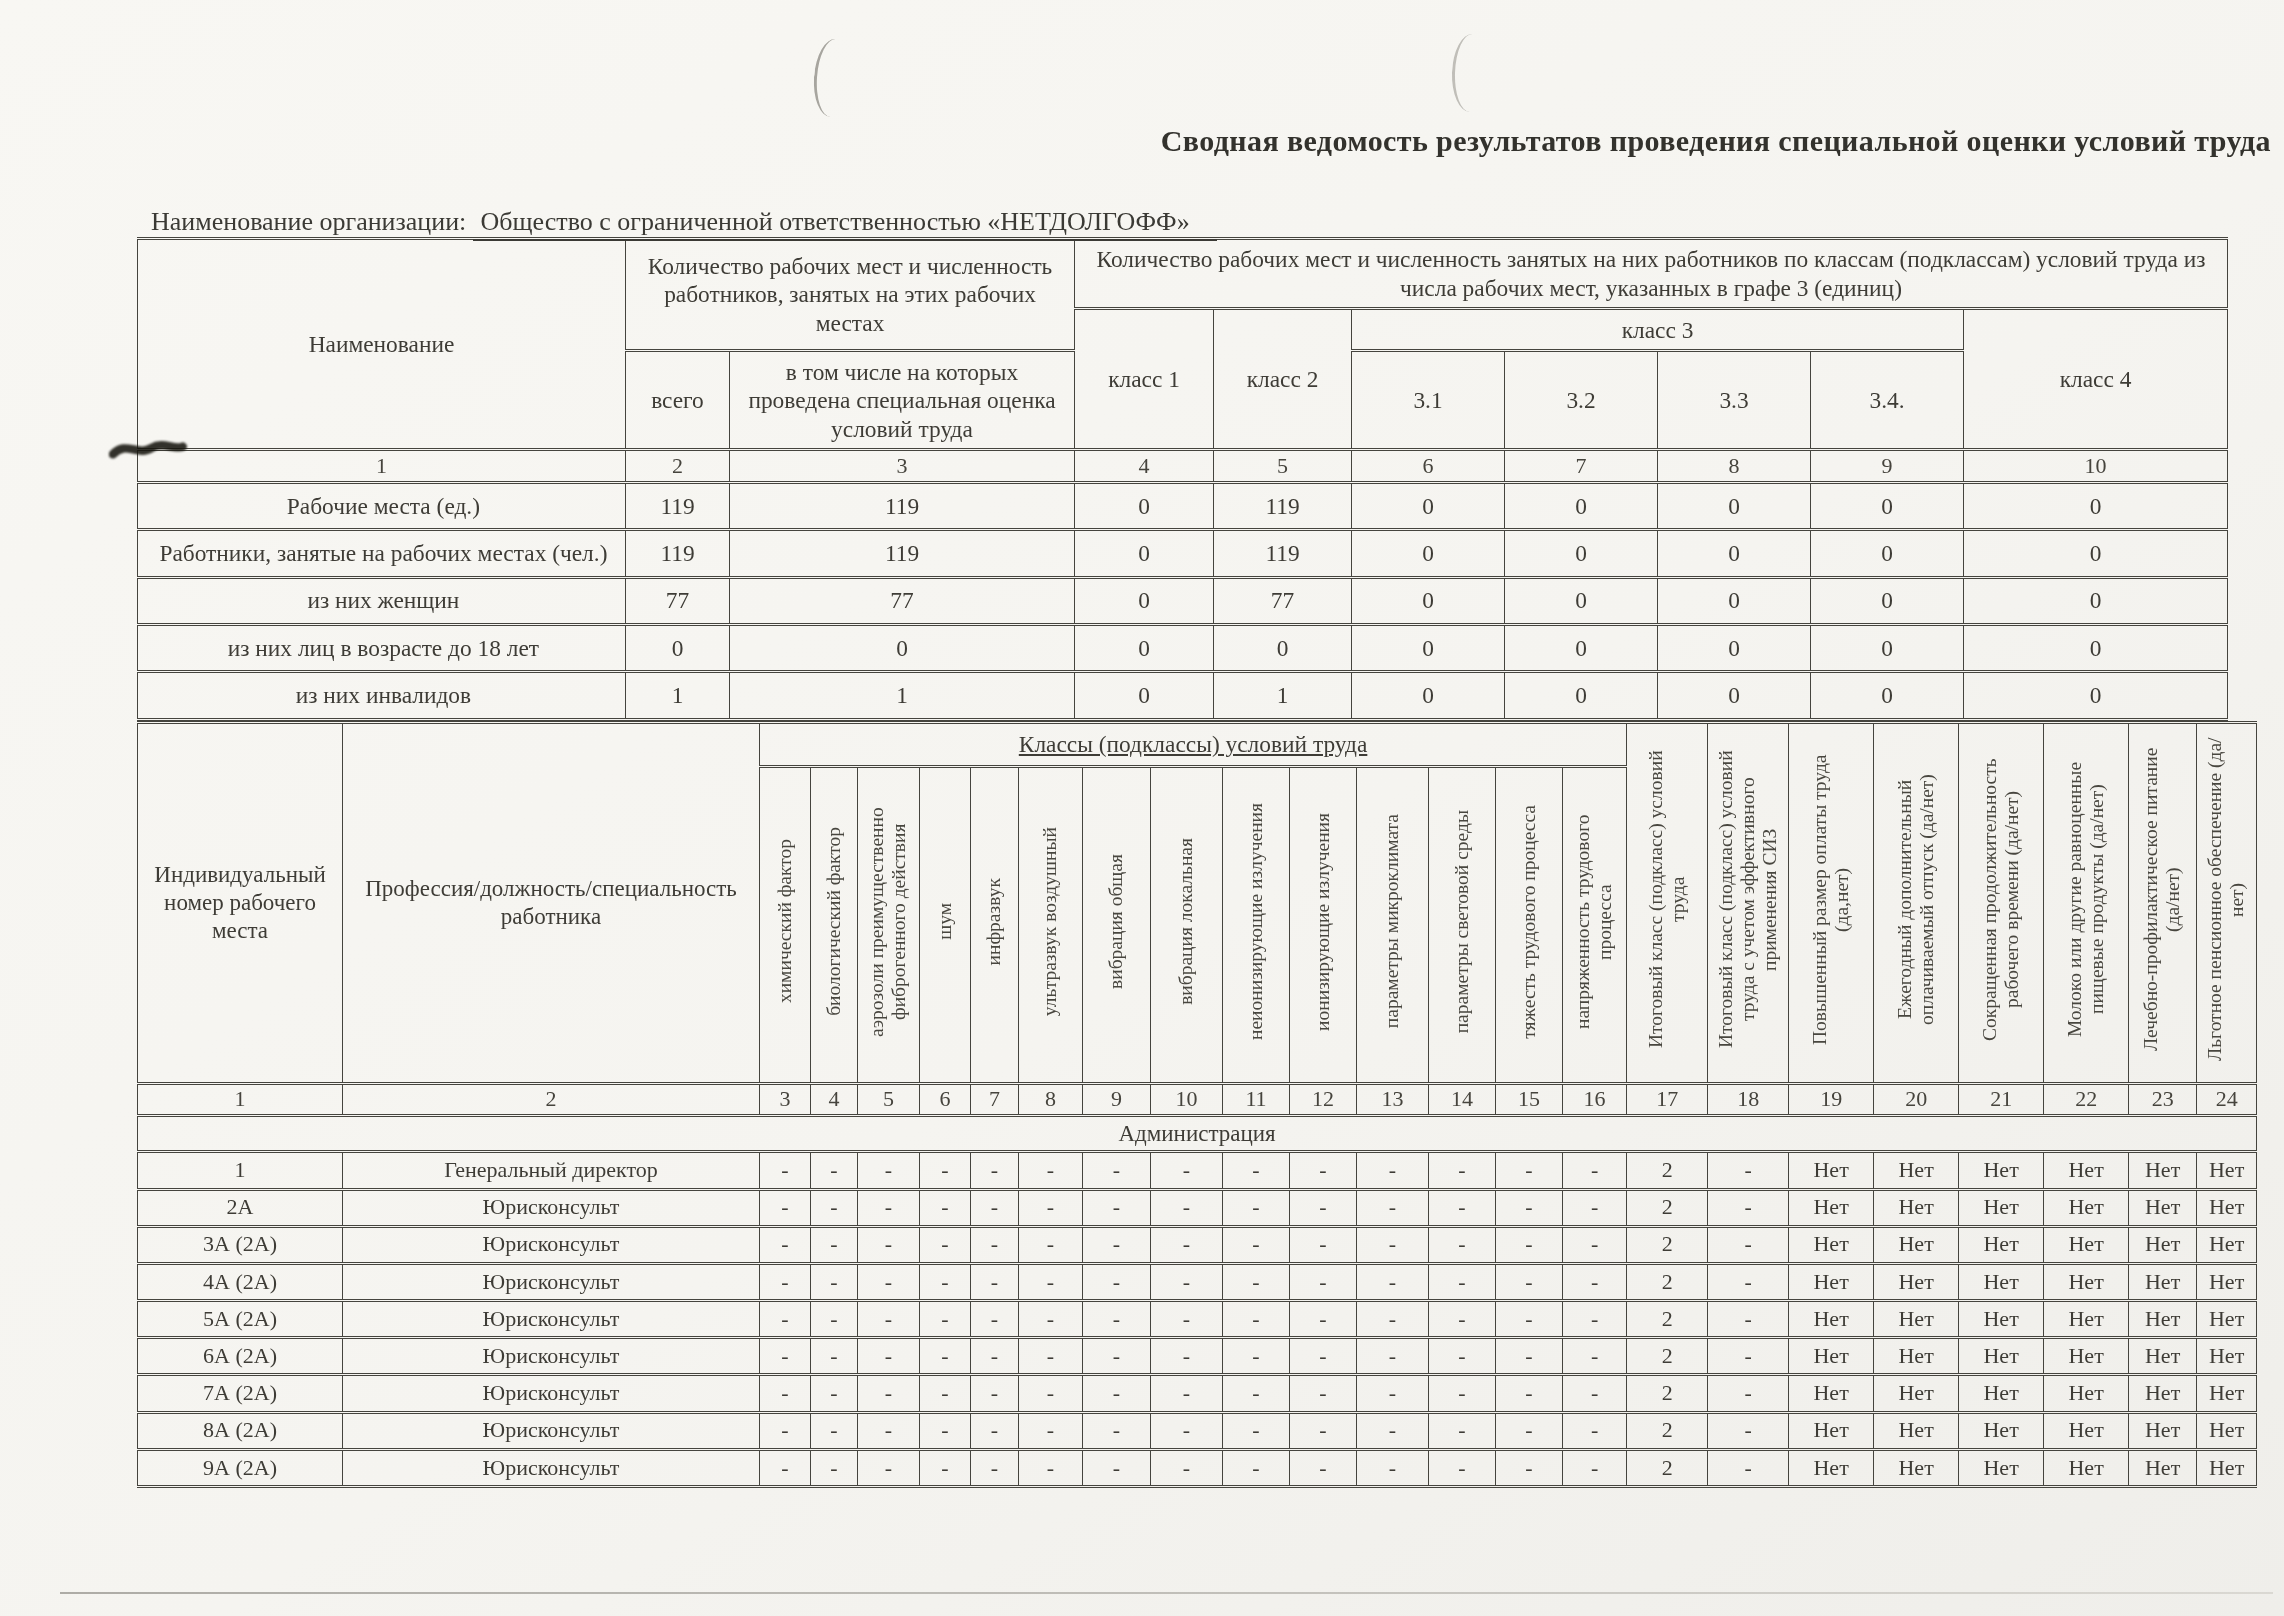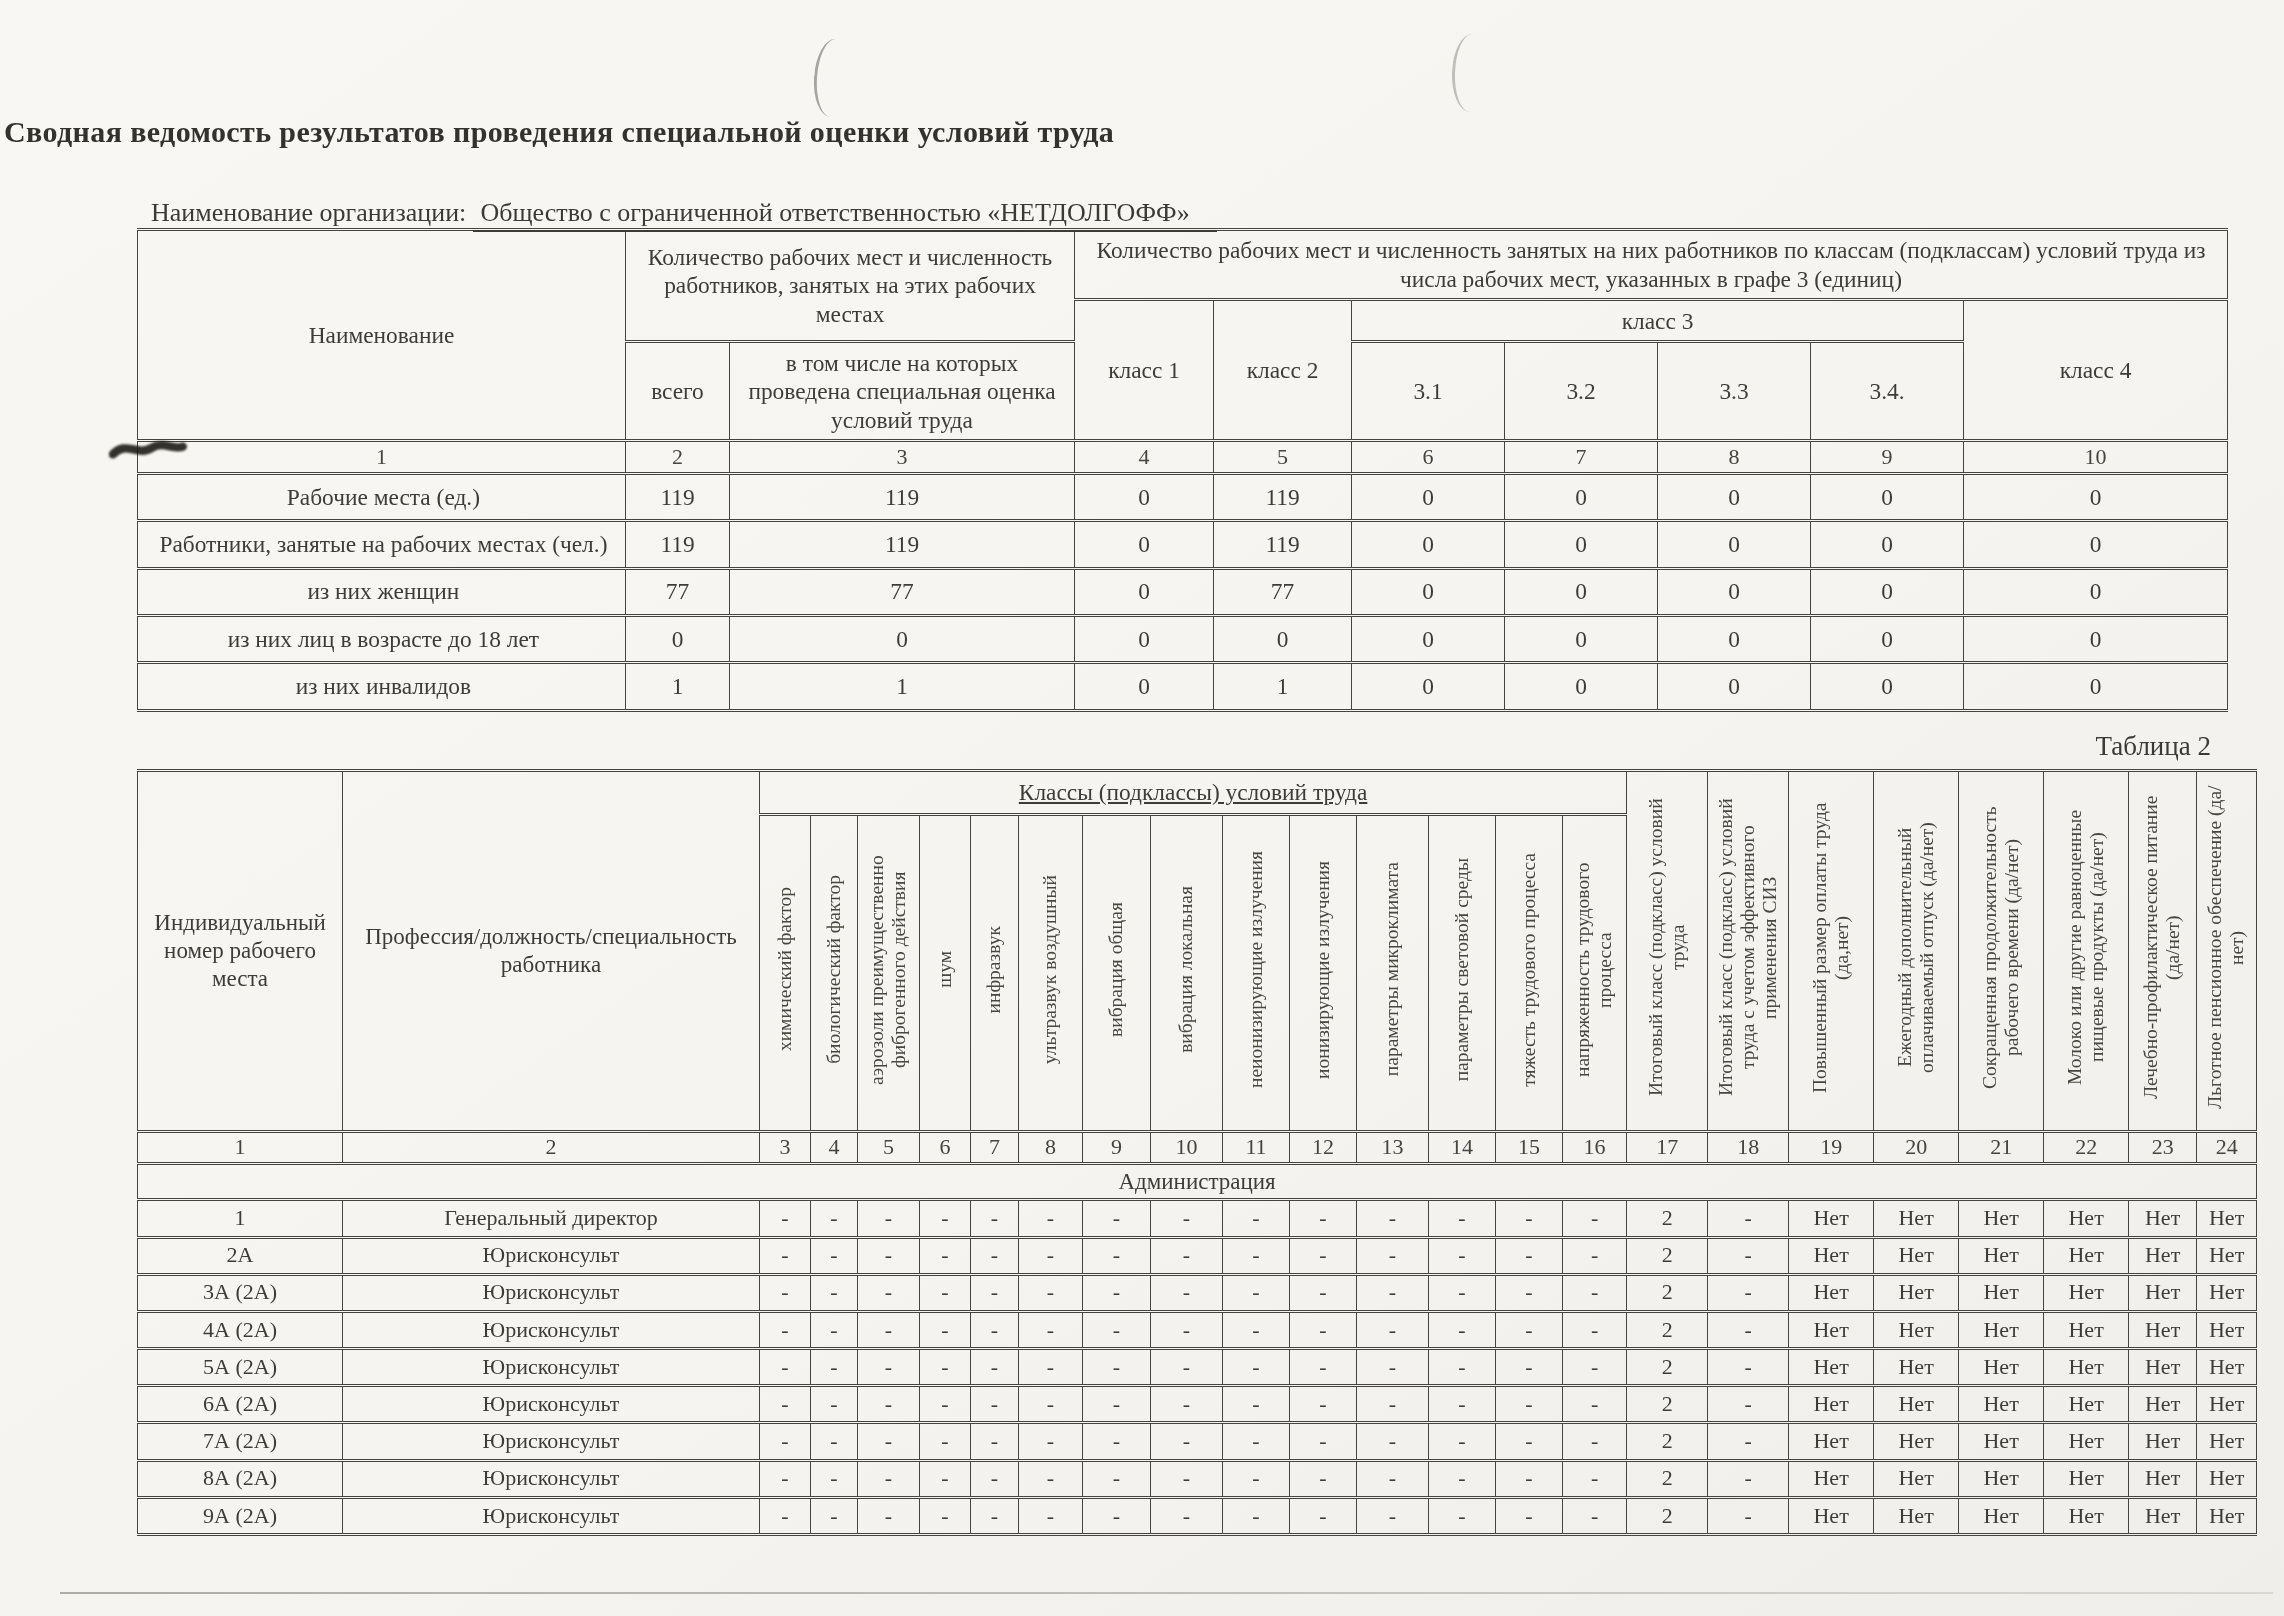--- a/index.html
+++ b/index.html
@@ -5,22 +5,22 @@
   html,body{margin:0;padding:0;background:#dddcd8;}
   .page{
     position:relative;
     width:2284px;height:1617px;
     background:linear-gradient(145deg,#f8f7f3 0%,#f5f4f0 55%,#efeeea 100%);
     font-family:"Liberation Serif","DejaVu Serif",serif;
     color:#3b3a35;
     overflow:hidden;
   }
   .doc-title{
-    margin:4px;padding-top:111px;
-    text-align:left;
+    margin:13px;padding-top:111px;
+    text-align:right;
     font-size:30px;font-weight:700;letter-spacing:0.4px;
     color:#33322d;
   }
   .org-line{
     margin:49px 0 0 151px;
     font-size:26px;
   }
   .org-value{
     border-bottom:2px solid #3b3a35;
     padding:0 27px 3.3px 7.8px;
@@ -201,21 +201,20 @@
           <td>1</td>
           <td>0</td>
           <td>0</td>
           <td>0</td>
           <td>0</td>
           <td>0</td>
         </tr>
       </tbody>
   </table>
 
-  <div class="tcaption second">Таблица 2</div>
 
   <table id="t2">
     <colgroup>
       <col style="width:205px">
         <col style="width:417px">
       <col style="width:51px">
         <col style="width:47px">
         <col style="width:62px">
         <col style="width:51px">
       <col style="width:48px">

